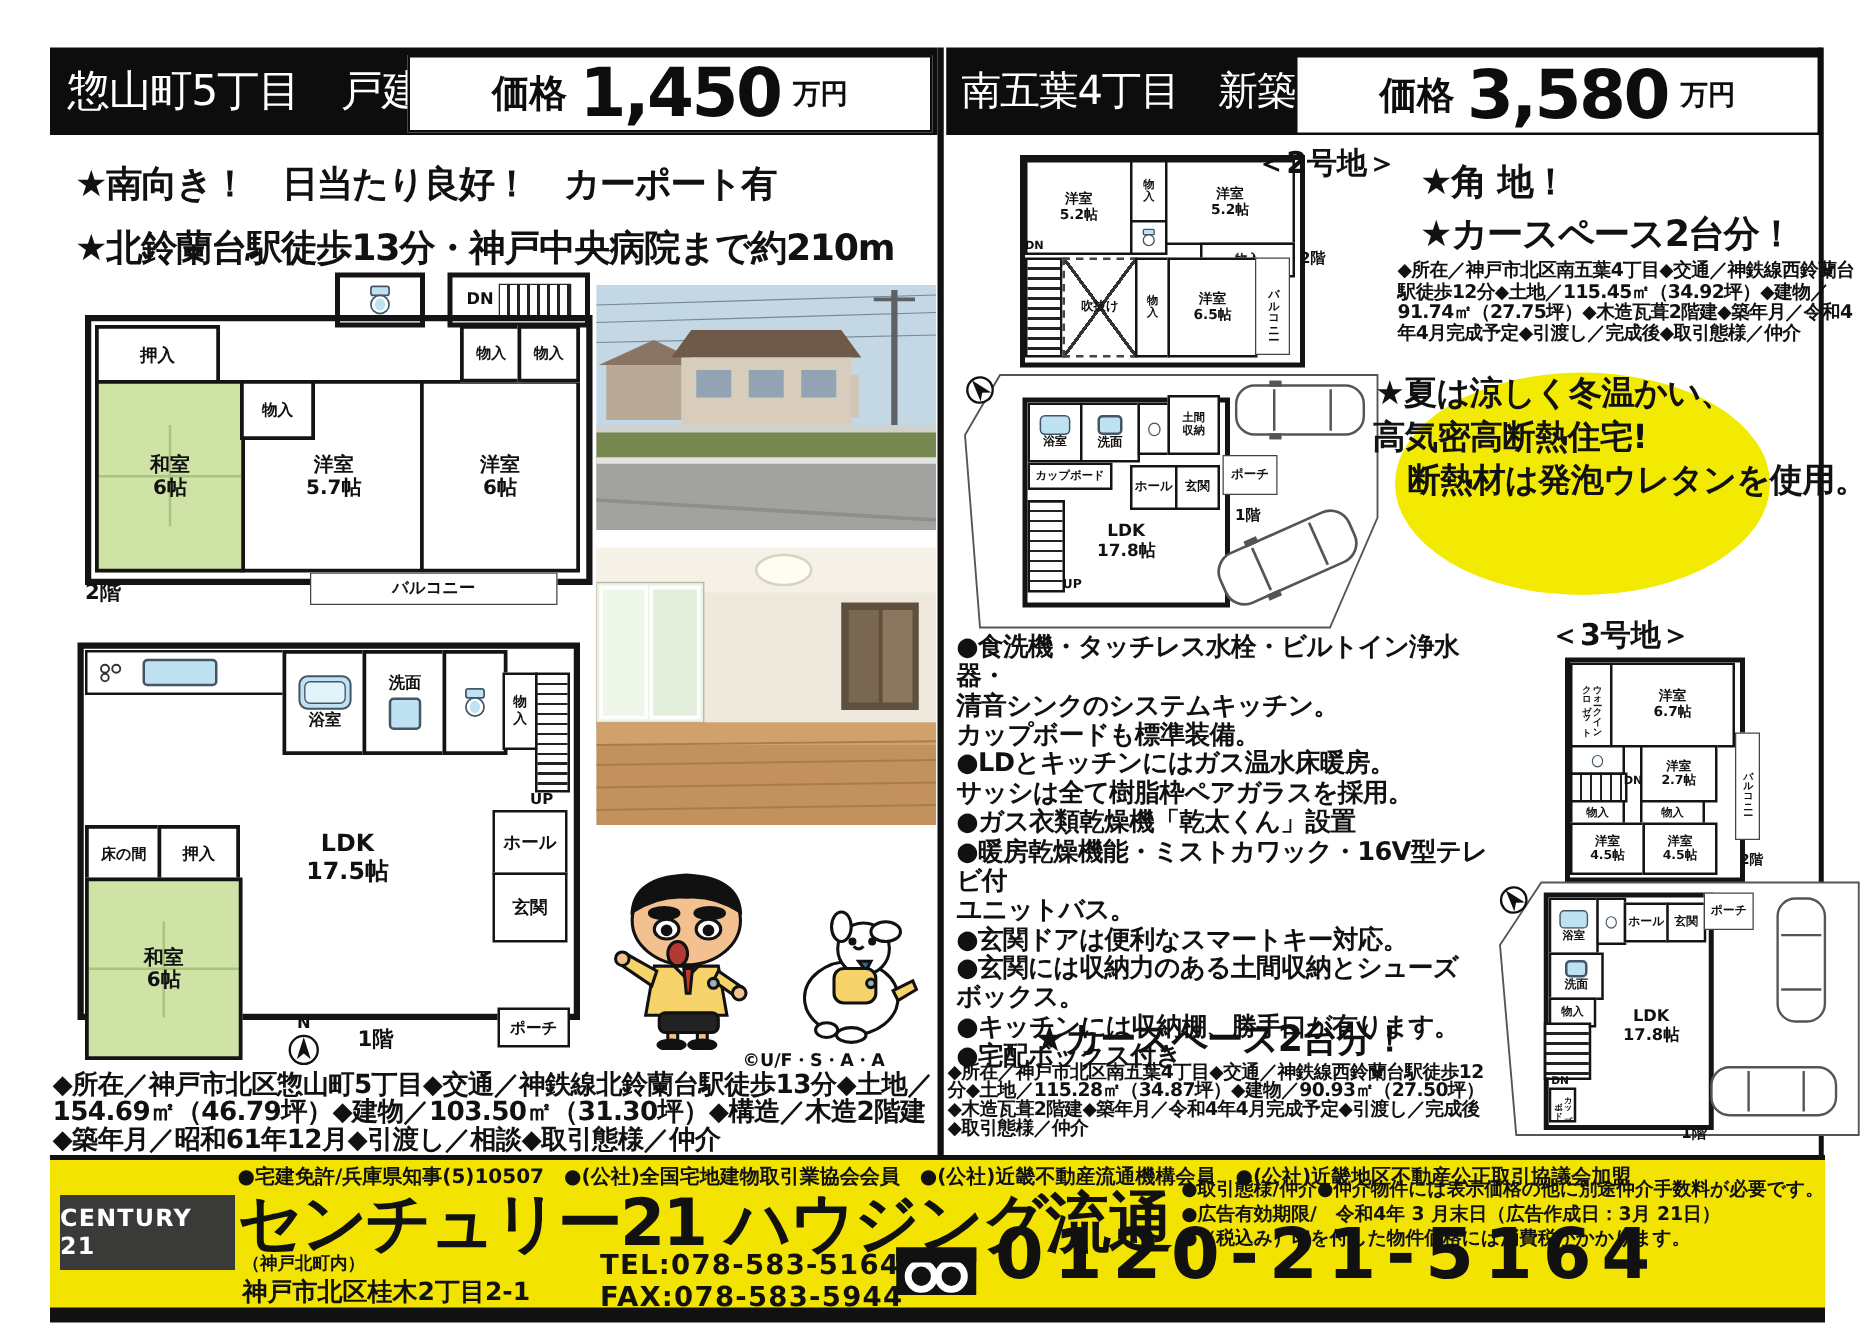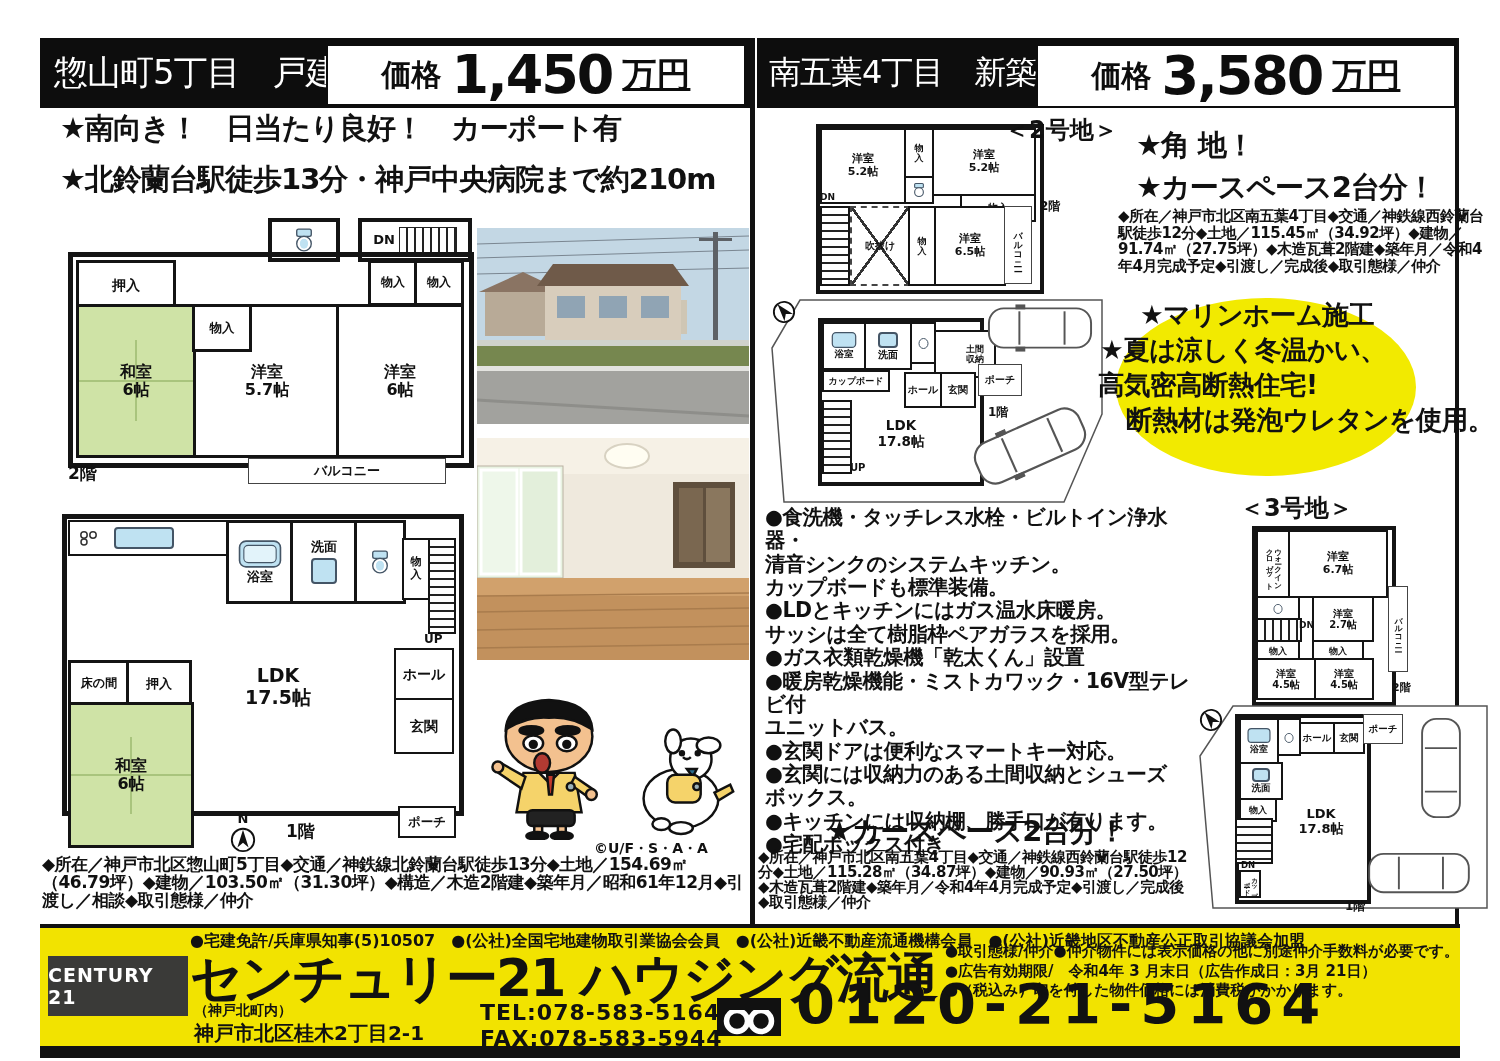--- a/index.html
+++ b/index.html
@@ -6,24 +6,24 @@
   body{font-family:"DejaVu Sans","Liberation Sans",sans-serif;}
   #page{position:relative;width:1500px;height:1061px;background:#fff;overflow:hidden;color:#111;}
   .abs{position:absolute;}
   .pre{white-space:pre-line;}
   
   .hdr{position:absolute;background:#0d0d0d;color:#fff;display:flex;align-items:center;}
   .hdr-title{font-weight:normal;letter-spacing:-1px;white-space:nowrap;}
   .pricebox{position:absolute;background:#fff;color:#0d0d0d;display:flex;align-items:center;justify-content:center;gap:10px;border:2px solid #0d0d0d;}
   .p-label{font-weight:bold;font-size:30px;}
   .p-value{font-weight:bold;font-size:54px;letter-spacing:-2px;line-height:1;}
-  .p-unit{font-weight:bold;font-size:34px;text-decoration:underline;}
+  .p-unit{font-weight:bold;font-size:22px;}
   
   .feat{font-weight:bold;font-size:29px;letter-spacing:-1px;white-space:nowrap;}
-  .details{font-weight:bold;font-size:17px;line-height:1.05;letter-spacing:-0.5px;}
+  .details{font-weight:bold;font-size:21px;line-height:1.05;letter-spacing:-0.5px;}
   
   .plan{position:absolute;}
   .room{position:absolute;display:flex;align-items:center;justify-content:center;text-align:center;font-weight:bold;white-space:pre-line;background:#fff;line-height:1.15;}
   .nb{border:none;background:transparent;}
   .b5{border:5px solid #141414;}
   .b4{border:4px solid #141414;}
   .b3{border:3px solid #141414;}
   .b2{border:2px solid #141414;}
   .b1{border:1.5px solid #444;background:#fff;}
   .tatami{background:#cfe3a6;background-image:linear-gradient(#a9c47d,#a9c47d),linear-gradient(#a9c47d,#a9c47d);background-size:100% 2px,2px 55%;background-position:center,center;background-repeat:no-repeat;}
@@ -52,21 +52,21 @@
 
   <div class="hdr" style="left:40px;top:38px;width:710px;height:70px;">
     <div class="hdr-title" style="margin-left:14px;font-size:34px;">惣山町5丁目　戸建</div>
   </div>
   <div class="pricebox" style="left:326px;top:44px;width:416px;height:58px;">
     <span class="p-label">価格</span>
     <span class="p-value">1,450</span>
     <span class="p-unit">万円</span>
   </div>
 
-  <div class="abs" style="left:60px;top:109px;">
+  <div class="abs" style="left:60px;top:128px;">
     <div class="feat">★南向き！　日当たり良好！　カーポート有</div>
     <div class="feat" style="margin-top:11px;">★北鈴蘭台駅徒歩13分・神戸中央病院まで約210m</div>
   </div>
 
   <div class="plan" style="left:68px;top:218px;width:396px;height:266px;">
     <div class="room b4" style="left:200px;top:0;width:64px;height:36px;">
       <svg width="20" height="26" viewBox="0 0 22 26">
           <rect x="3" y="1" width="16" height="8" rx="2" fill="#bfe2f2" stroke="#456" stroke-width="1.5"></rect>
           <ellipse cx="11" cy="17" rx="8" ry="8" fill="#fff" stroke="#456" stroke-width="1.5"></ellipse>
           <ellipse cx="11" cy="17" rx="4.5" ry="5.5" fill="#bfe2f2"></ellipse>
@@ -292,21 +292,21 @@
     </div>
     <div class="room b2" style="left:94px;top:26px;width:44px;height:44px;flex-direction:column;font-size:10px;gap:1px;">
       <span class="sink" style="display:inline-block;width:16px;height:12px;"></span>
       <span>洗面</span>
     </div>
     <div class="room b2" style="left:140px;top:26px;width:22px;height:38px;padding:0;">
       <svg width="11" height="14" viewBox="0 0 22 26">
           <ellipse cx="11" cy="14" rx="9" ry="10" fill="#fff" stroke="#456" stroke-width="2"></ellipse>
         </svg>
     </div>
-    <div class="room b2" style="left:164px;top:34px;width:38px;height:44px;font-size:9px;padding-left:20px;">土間
+    <div class="room b2" style="left:164px;top:20px;width:38px;height:44px;font-size:9px;">土間
 収納</div>
     <div class="room b2" style="left:52px;top:74px;width:64px;height:18px;font-size:9px;">カップボード</div>
     <div class="room b2" style="left:134px;top:76px;width:34px;height:32px;font-size:10px;">ホール</div>
     <div class="room b2" style="left:170px;top:76px;width:32px;height:32px;font-size:10px;">玄関</div>
     <div class="room b2 st-v" style="left:52px;top:104px;width:26px;height:70px;"></div>
     <div class="flabel" style="left:80px;top:166px;font-size:10px;">UP</div>
     <div class="room nb" style="left:95px;top:116px;width:72px;height:44px;font-size:13.5px;">LDK
 17.8帖</div>
     <div class="room b1" style="left:208px;top:68px;width:42px;height:30px;font-size:10px;">ポーチ</div>
     <div class="flabel" style="left:218px;top:108px;font-size:12px;">1階</div>
@@ -325,21 +325,20 @@
         <rect x="30" y="43" width="10" height="5" fill="#555"></rect>
     </svg>
   </div>
 
   <div class="feat abs" style="left:1136px;top:126px;">★角 地！</div>
   <div class="feat abs" style="left:1136px;top:168px;">★カースペース2台分！</div>
   <div class="details abs" style="left:1118px;top:208px;width:370px;font-size:15px;line-height:1.1;">◆所在／神戸市北区南五葉4丁目◆交通／神鉄線西鈴蘭台駅徒歩12分◆土地／115.45㎡（34.92坪）◆建物／91.74㎡（27.75坪）◆木造瓦葺2階建◆築年月／令和4年4月完成予定◆引渡し／完成後◆取引態様／仲介</div>
 
   <div class="abs" style="left:1098px;top:298px;width:392px;height:178px;">
     <div class="abs" style="left:18px;top:0;width:300px;height:178px;background:#f2ea00;border-radius:50%;"></div>
-    <div class="hl-line" style="margin-left:42px;">★マリンホーム施工</div>
     <div class="hl-line" style="margin-left:2px;">★夏は涼しく冬温かい、</div>
     <div class="hl-line" style="margin-left:0;">高気密高断熱住宅!</div>
     <div class="hl-line" style="margin-left:28px;">断熱材は発泡ウレタンを使用。</div>
   </div>
 
   <div class="abs pre" style="left:765px;top:506px;width:430px;font-size:20.5px;font-weight:600;line-height:1.14;letter-spacing:-0.5px;">●食洗機・タッチレス水栓・ビルトイン浄水器・
 清音シンクのシステムキッチン。
 カップボードも標準装備。
 ●LDとキッチンにはガス温水床暖房。
 サッシは全て樹脂枠ペアガラスを採用。

